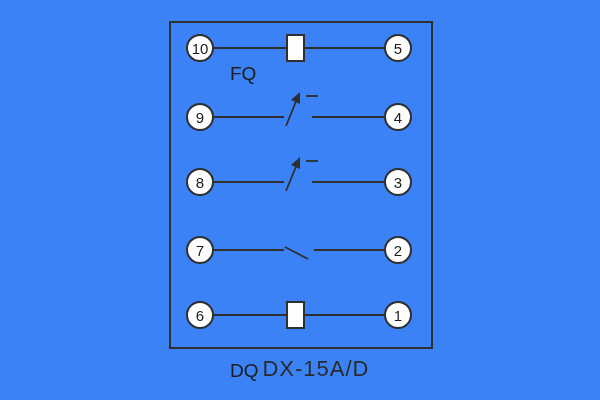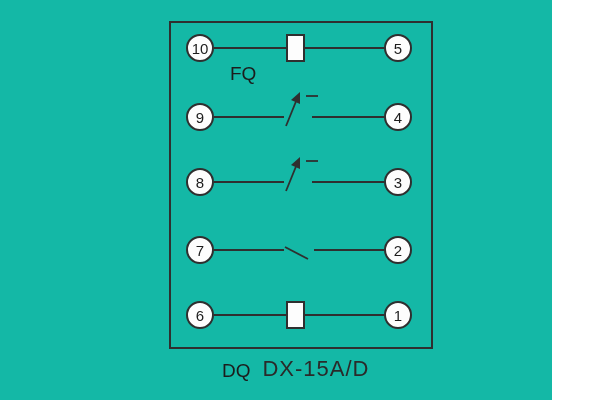--- a/index.html
+++ b/index.html
@@ -3,23 +3,23 @@
 <meta charset="utf-8">
 <style>
   * { margin: 0; padding: 0; box-sizing: border-box; }
   html, body { width: 600px; height: 400px; }
   body {
     background: #ffffff;
     font-family: "Liberation Sans", sans-serif;
   }
   .stage {
     position: relative;
-    width: 552px;
+    width: 600px;
     height: 400px;
-    background: #14b8a6;
+    background: #3b82f6;
     overflow: hidden;
   }
   .diagram-svg {
     position: absolute;
     left: 0;
     top: 0;
   }
   .terminal {
     position: absolute;
     width: 28px;
@@ -100,17 +100,17 @@
   <div class="terminal" style="left:186px; top:236px;">7</div>
   <div class="terminal" style="left:186px; top:301px;">6</div>
 
   <div class="terminal" style="left:384px; top:34px;">5</div>
   <div class="terminal" style="left:384px; top:103px;">4</div>
   <div class="terminal" style="left:384px; top:168px;">3</div>
   <div class="terminal" style="left:384px; top:236px;">2</div>
   <div class="terminal" style="left:384px; top:301px;">1</div>
 
   <div class="coil-label" style="left:230px; top:24px;">FQ</div>
-  <div class="coil-label" style="left:222px; top:321px;">DQ</div>
+  <div class="coil-label" style="left:230px; top:321px;">DQ</div>
 
   <div class="diagram-title">DX-15A/D</div>
 
 </div>
 
 </body></html>

